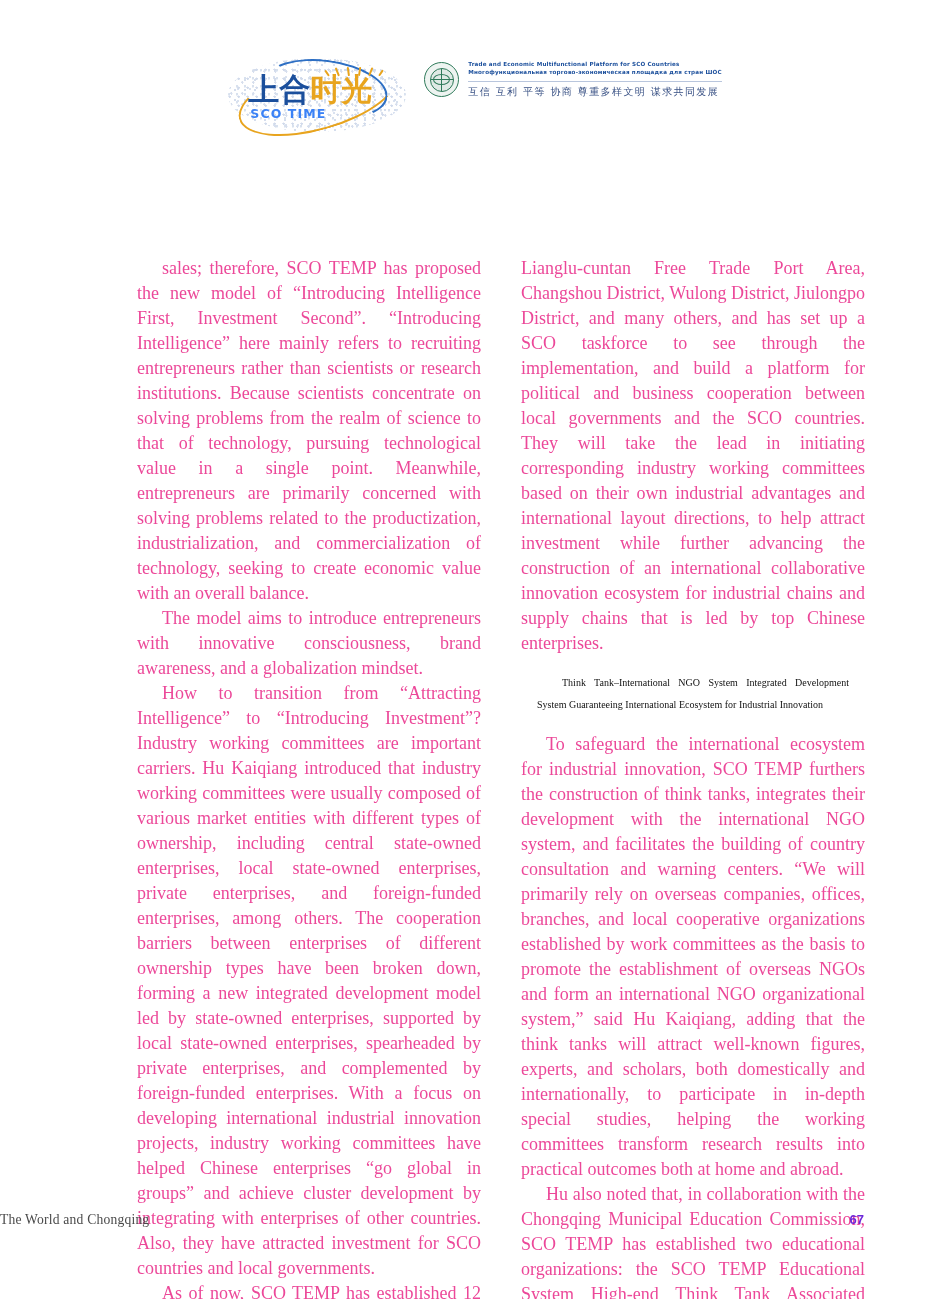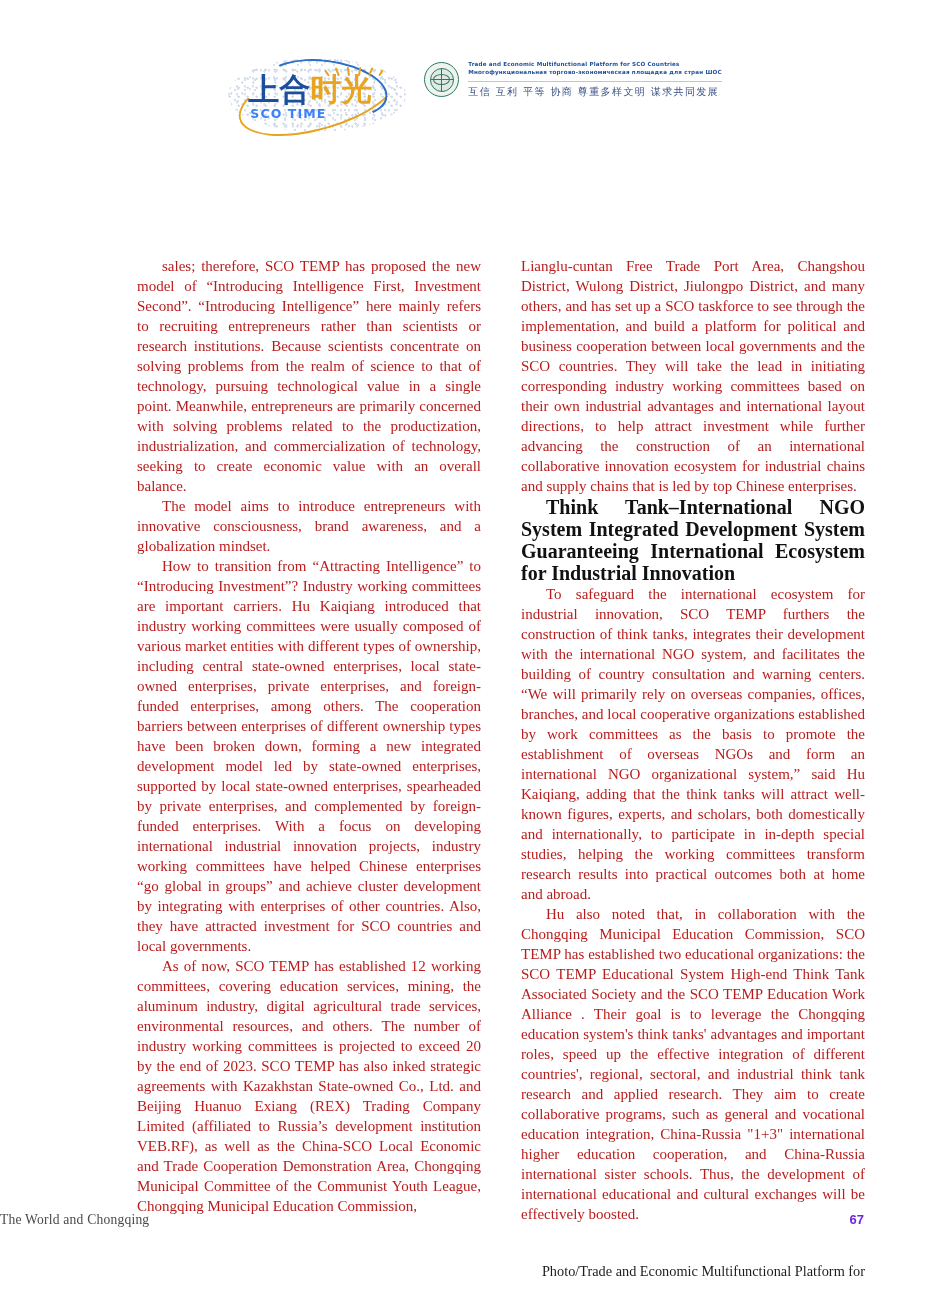--- a/index.html
+++ b/index.html
@@ -204,34 +204,34 @@
     gap: 40px;
     align-items: flex-start;
   }
   .col {
     width: 344px;
     flex: 0 0 344px;
   }
 
   p.para {
     margin: 0;
-    font-size: 15px;
-    line-height: 20px;
+    font-size: 18px;
+    line-height: 25px;
     text-align: justify;
     text-indent: 25px;
     hyphens: none;
-    color: #b91c1c;
+    color: #ec4899;
   }
   p.para.noindent { text-indent: 0; }
 
   h2.subhead {
-    margin: 0;
-    font-size: 20px;
+    margin: 16px;
+    font-size: 10px;
     line-height: 22.05px;
-    font-weight: bold;
+    font-weight: normal;
     text-align: justify;
     text-indent: 25px;
     color: #111;
   }
   .gap-before-head { margin-top: 22px; }
 
   .credit {
     margin: 0;
     font-size: 14.3px;
     line-height: 22.05px;

